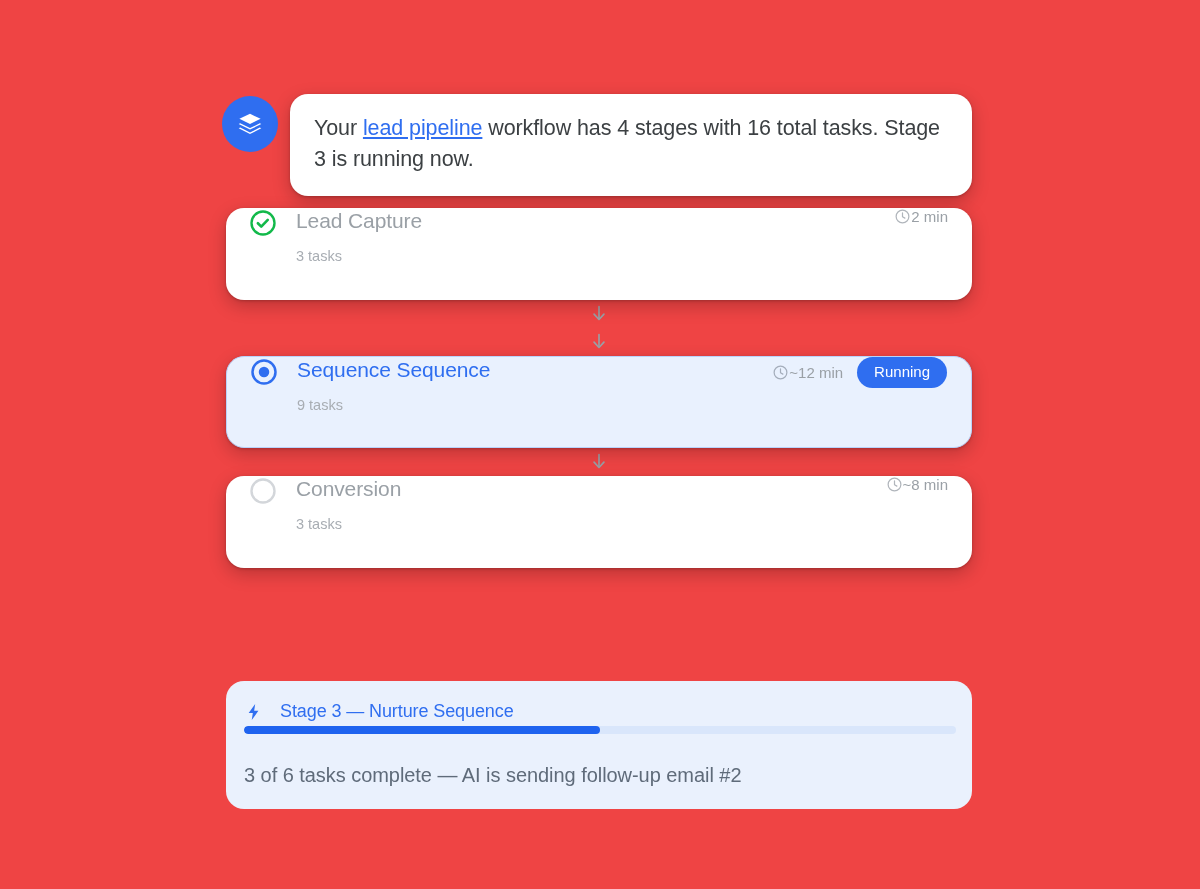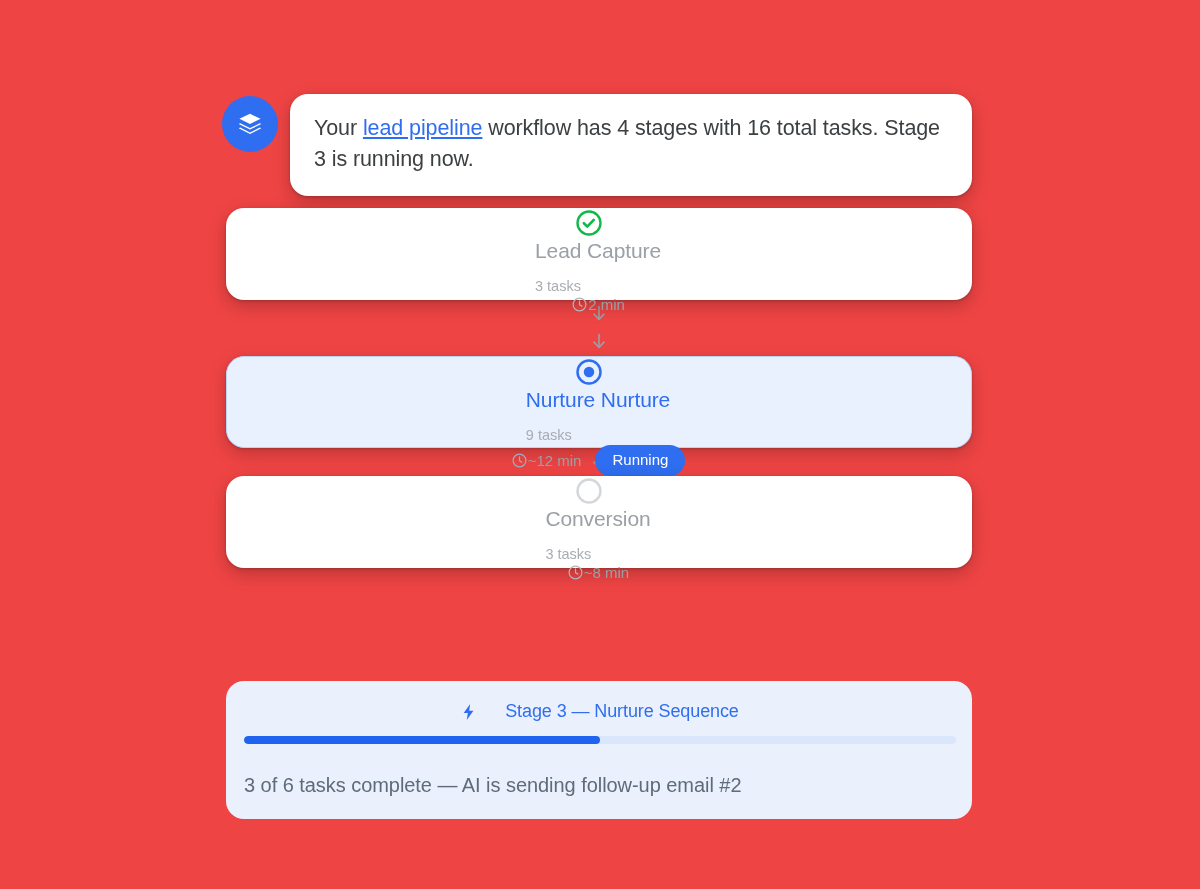--- a/index.html
+++ b/index.html
@@ -68,23 +68,22 @@
   }
 
   .stage-card {
     position: relative;
     width: 746px;
     height: 92px;
     background: #ffffff;
     border-radius: 18px;
     box-shadow: 0 1px 3px rgba(0,0,0,0.20), 0 6px 18px rgba(0,0,0,0.22);
     display: flex;
-    align-items: center;
+    align-items: flex-start;
     padding: 0 24px 0 22px;
-    flex-direction: column;
   }
   .stage-card.active {
     background: #e9f1fe;
     border: 1.5px solid #b9d3fb;
     box-shadow: 0 1px 3px rgba(0,0,0,0.18), 0 6px 18px rgba(0,0,0,0.20);
   }
 
   .status-icon {
     width: 30px;
     height: 30px;
@@ -155,23 +154,22 @@
     left: 226px;
     top: 681px;
     width: 746px;
     background: #eaf1fd;
     border-radius: 18px;
     padding: 20px 18px 22px 18px;
   }
   .progress-head {
     display: flex;
     align-items: center;
-    gap: 26px;
-    margin-bottom: 14px;
-    justify-content: center;
+    gap: 16px;
+    margin-bottom: 4px;
   }
   .progress-head svg { display: block; }
   .progress-title {
     font-size: 18px;
     color: #2f6ef0;
     letter-spacing: -0.1px;
   }
   .progress-track {
     width: 712px;
     height: 8px;
@@ -259,21 +257,21 @@
     </div>
 
     <div class="stage-card active">
       <span class="status-icon">
         <svg width="30" height="30" viewBox="0 0 24 24" fill="none">
           <circle cx="12" cy="12" r="9.2" stroke="#2f6ef0" stroke-width="2"></circle>
           <circle cx="12" cy="12" r="4.2" fill="#2f6ef0"></circle>
         </svg>
       </span>
       <div class="stage-text">
-        <div class="stage-title">Nurture Nurture</div>
+        <div class="stage-title">Sequence Sequence</div>
         <div class="stage-sub">9 tasks</div>
       </div>
       <div class="stage-meta">
         <div class="duration">
           <span>
             <svg width="17" height="17" viewBox="0 0 24 24" fill="none">
               <circle cx="12" cy="12" r="9" stroke="#a4adbb" stroke-width="1.7"></circle>
               <path d="M12 7v5.3l3.3 2" stroke="#a4adbb" stroke-width="1.7" stroke-linecap="round" stroke-linejoin="round"></path>
             </svg>
           </span>

